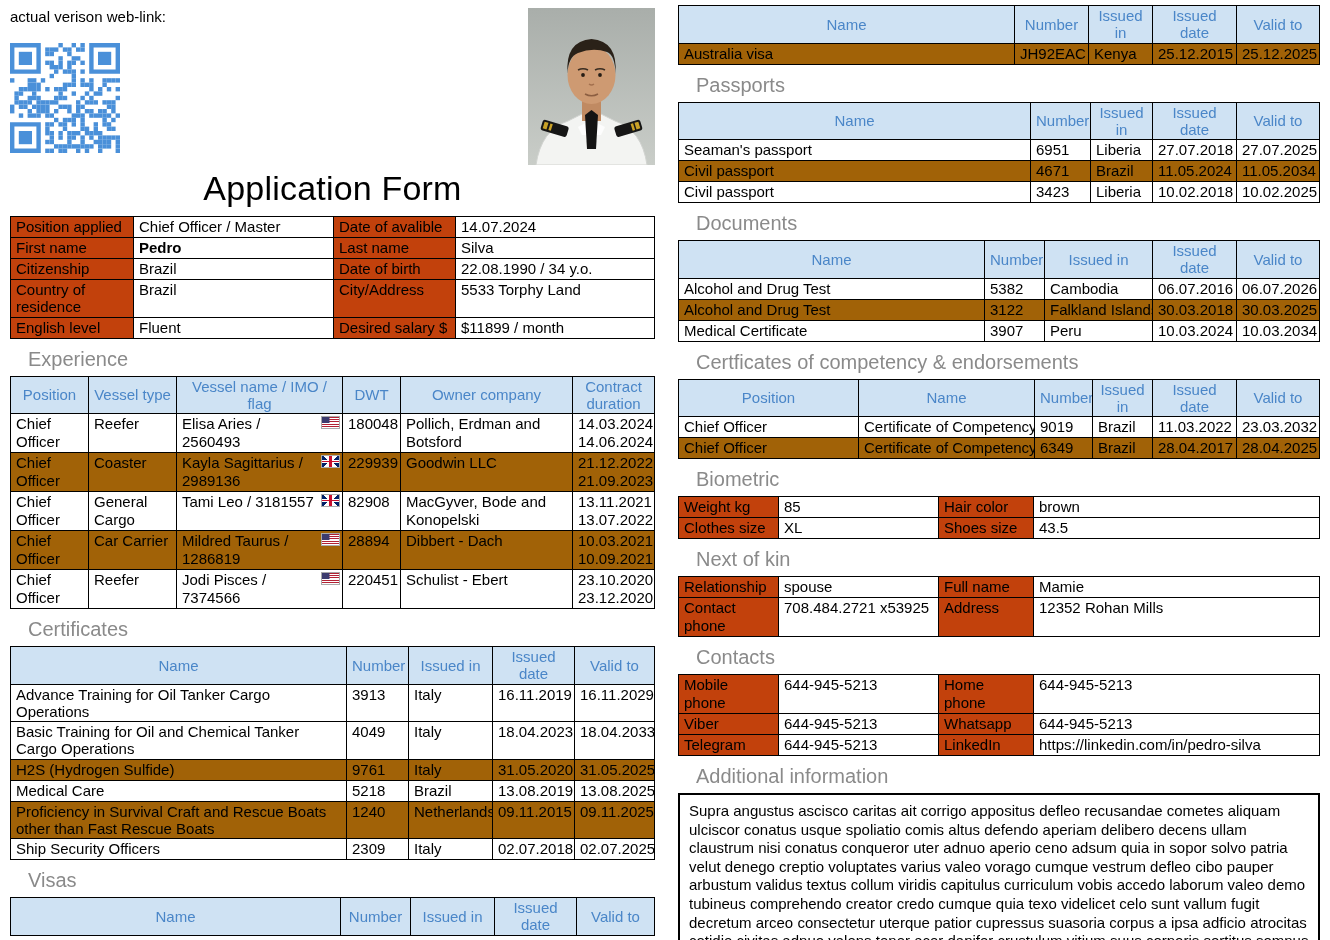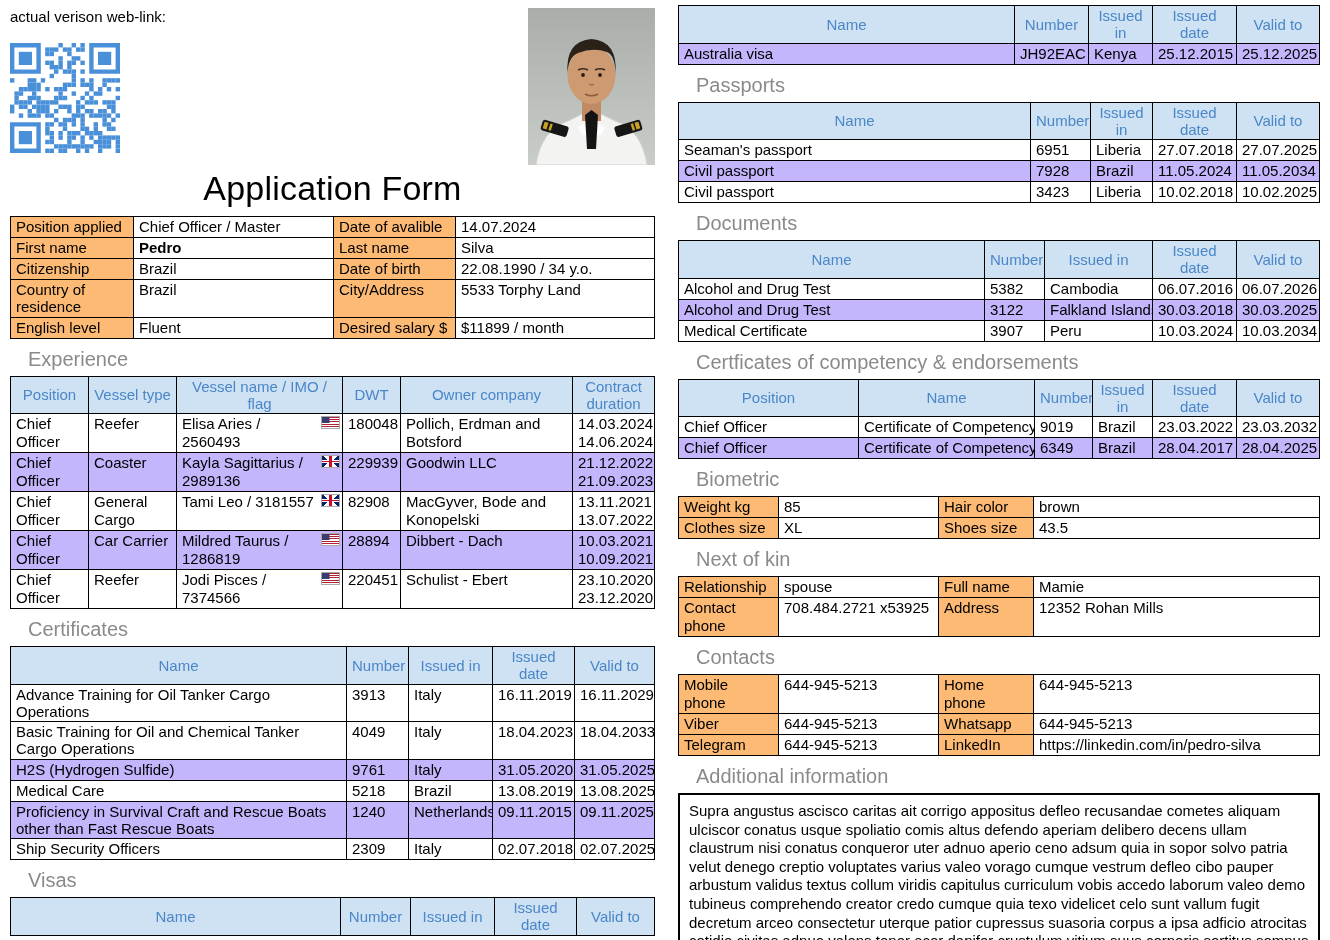--- a/index.html
+++ b/index.html
@@ -15,22 +15,22 @@
   .qr-box { width:110px; height:110px; }
   .photo { margin-left:auto; width:127px; height:157px; }
 
   .title { text-align:center; font-size:34px; margin:4px 0 8px 0; letter-spacing:.2px; }
 
   h2.section { font-size:20px; font-weight:400; color:#8a8a8a; margin:9px 0 5px 18px; }
 
   table { border-collapse:collapse; width:100%; table-layout:fixed; border:1px solid #0f172a; }
   td,th { border:1px solid #000; padding:1px 5px; font-size:15px; line-height:1.2; vertical-align:top; text-align:left; overflow:hidden; }
   th { background:#cfe2f3; color:#4a86c8; font-weight:400; text-align:center; vertical-align:middle; line-height:1.15; }
-  td.lbl { background:#fdba74; }
-  tr.alt td { background:#c4b5fd; }
+  td.lbl { background:#c2410c; }
+  tr.alt td { background:#a16207; }
   td.b { font-weight:700; }
   .two-line { line-height:1.15; }
 
   td.flagcell { position:relative; padding-right:24px; }
   .flag { position:absolute; top:3px; right:3px; width:17px; height:11px; display:inline-block; outline:1px solid #aaa; }
   .flag[data-flag="us"] {
     background:
       linear-gradient(#3c3b6e,#3c3b6e) 0 0/7.5px 6px no-repeat,
       repeating-linear-gradient(#b22234 0 1px, #fff 1px 2.2px);
   }
@@ -567,21 +567,21 @@
       </tr>
       <tr>
         <td>Seaman's passport</td>
         <td>6951</td>
         <td>Liberia</td>
         <td>27.07.2018</td>
         <td>27.07.2025</td>
       </tr>
       <tr class="alt">
         <td>Civil passport</td>
-        <td>7928</td>
+        <td>4671</td>
         <td>Brazil</td>
         <td>11.05.2024</td>
         <td>11.05.2034</td>
       </tr>
       <tr>
         <td>Civil passport</td>
         <td>3423</td>
         <td>Liberia</td>
         <td>10.02.2018</td>
         <td>10.02.2025</td>
@@ -647,21 +647,21 @@
         <th>Number</th>
         <th>Issued in</th>
         <th>Issued date</th>
         <th>Valid to</th>
       </tr>
       <tr>
         <td>Chief Officer</td>
         <td style="white-space:nowrap">Certificate of Competency</td>
         <td>9019</td>
         <td>Brazil</td>
-        <td>23.03.2022</td>
+        <td>11.03.2022</td>
         <td>23.03.2032</td>
       </tr>
       <tr class="alt">
         <td>Chief Officer</td>
         <td style="white-space:nowrap">Certificate of Competency</td>
         <td>6349</td>
         <td>Brazil</td>
         <td>28.04.2017</td>
         <td>28.04.2025</td>
       </tr>

